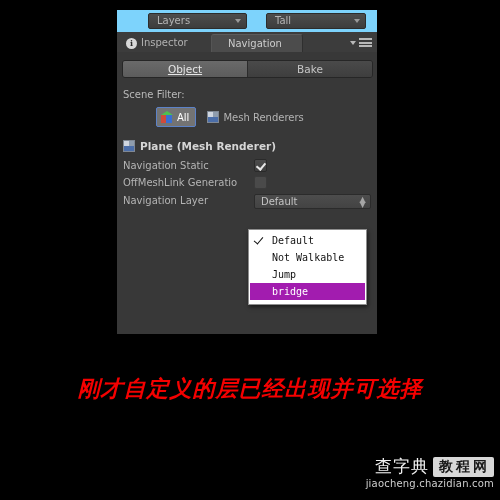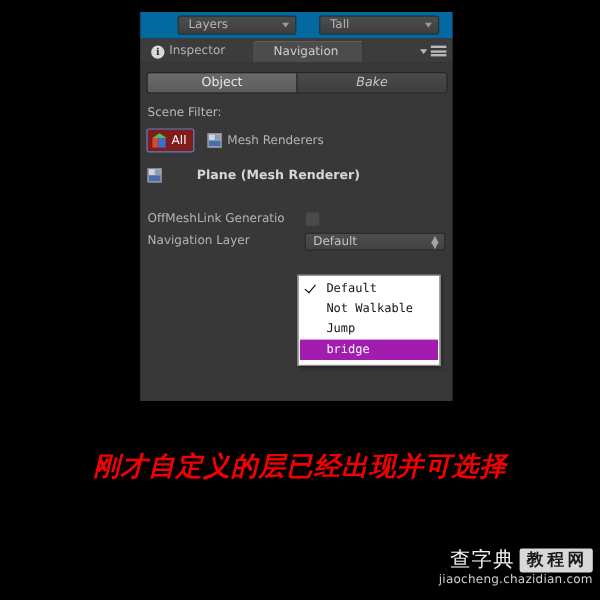--- a/index.html
+++ b/index.html
@@ -24,21 +24,21 @@
     height: 324px;
     background: #383838;
     box-sizing: border-box;
   }
 
   
   .toolbar-row {
     position: absolute;
     left: 0; top: 0;
     width: 260px; height: 22px;
-    background: #0369a1;
+    background: #7dd3fc;
     border-bottom: 1px solid #292929;
   }
   .tb-dropdown {
     position: absolute;
     top: 3px;
     height: 16px;
     background: linear-gradient(to bottom, #4d4d4d 0%, #454545 50%, #3d3d3d 100%);
     border: 1px solid #2c2c2c;
     border-radius: 2px;
     box-sizing: border-box;
@@ -153,22 +153,23 @@
     flex: 1;
     font-size: 10.5px;
     line-height: 16px;
     text-align: center;
     color: #c6c6c6;
     background: linear-gradient(to bottom, #4a4a4a, #3e3e3e);
   }
   .seg-btn.active {
     background: linear-gradient(to bottom, #6a6a6a, #5c5c5c);
     color: #e6e6e6;
-  }
-  .seg-btn + .seg-btn { border-left: 1px solid #2b2b2b; font-style: italic; }
+    text-decoration: underline;
+  }
+  .seg-btn + .seg-btn { border-left: 1px solid #2b2b2b; }
 
   .scene-filter-label {
     position: absolute;
     left: 6px; top: 37px;
     font-size: 10px;
     color: #b9b9b9;
   }
 
   
   .filter-row {
@@ -183,23 +184,24 @@
     align-items: center;
     height: 20px;
     padding: 0 6px 0 3px;
     font-size: 10px;
     color: #b4b4b4;
     border-radius: 2px;
     box-sizing: border-box;
     margin-right: 8px;
   }
   .filter-item.active {
-    background: #7f1d1d;
+    background: #737373;
     border: 1px solid #5c82c8;
     color: #ffffff;
+    margin-left: 34px;
   }
   .filter-item .ftxt { margin-left: 4px; }
 
   
   .cube-ico {
     position: relative;
     width: 13px; height: 13px;
     flex: none;
   }
   .cube-ico .t {
@@ -263,21 +265,20 @@
 
   
   .obj-header {
     position: absolute;
     left: 6px; top: 88px;
     display: flex;
     align-items: center;
     font-size: 10.5px;
     font-weight: bold;
     color: #d6d6d6;
-    gap: 24px;
   }
   .obj-header .hname { margin-left: 5px; }
 
   
   .prop-row {
     position: absolute;
     left: 6px;
     width: 248px;
     height: 16px;
     font-size: 10px;
@@ -482,20 +483,24 @@
         <span class="mesh-ico"></span>
         <span class="ftxt">Mesh Renderers</span>
       </div>
     </div>
 
     <div class="obj-header">
       <span class="mesh-ico"></span>
       <span class="hname">Plane (Mesh Renderer)</span>
     </div>
 
+    <div class="prop-row" id="row-navstatic">
+      <span class="prop-label">Navigation Static</span>
+      <span class="chk checked"></span>
+    </div>
 
     <div class="prop-row" id="row-offmesh">
       <span class="prop-label">OffMeshLink Generatio</span>
       <span class="chk disabled"></span>
     </div>
 
     <div class="prop-row" id="row-navlayer">
       <span class="prop-label">Navigation Layer</span>
       <span class="prop-field">
         <span>Default</span>

